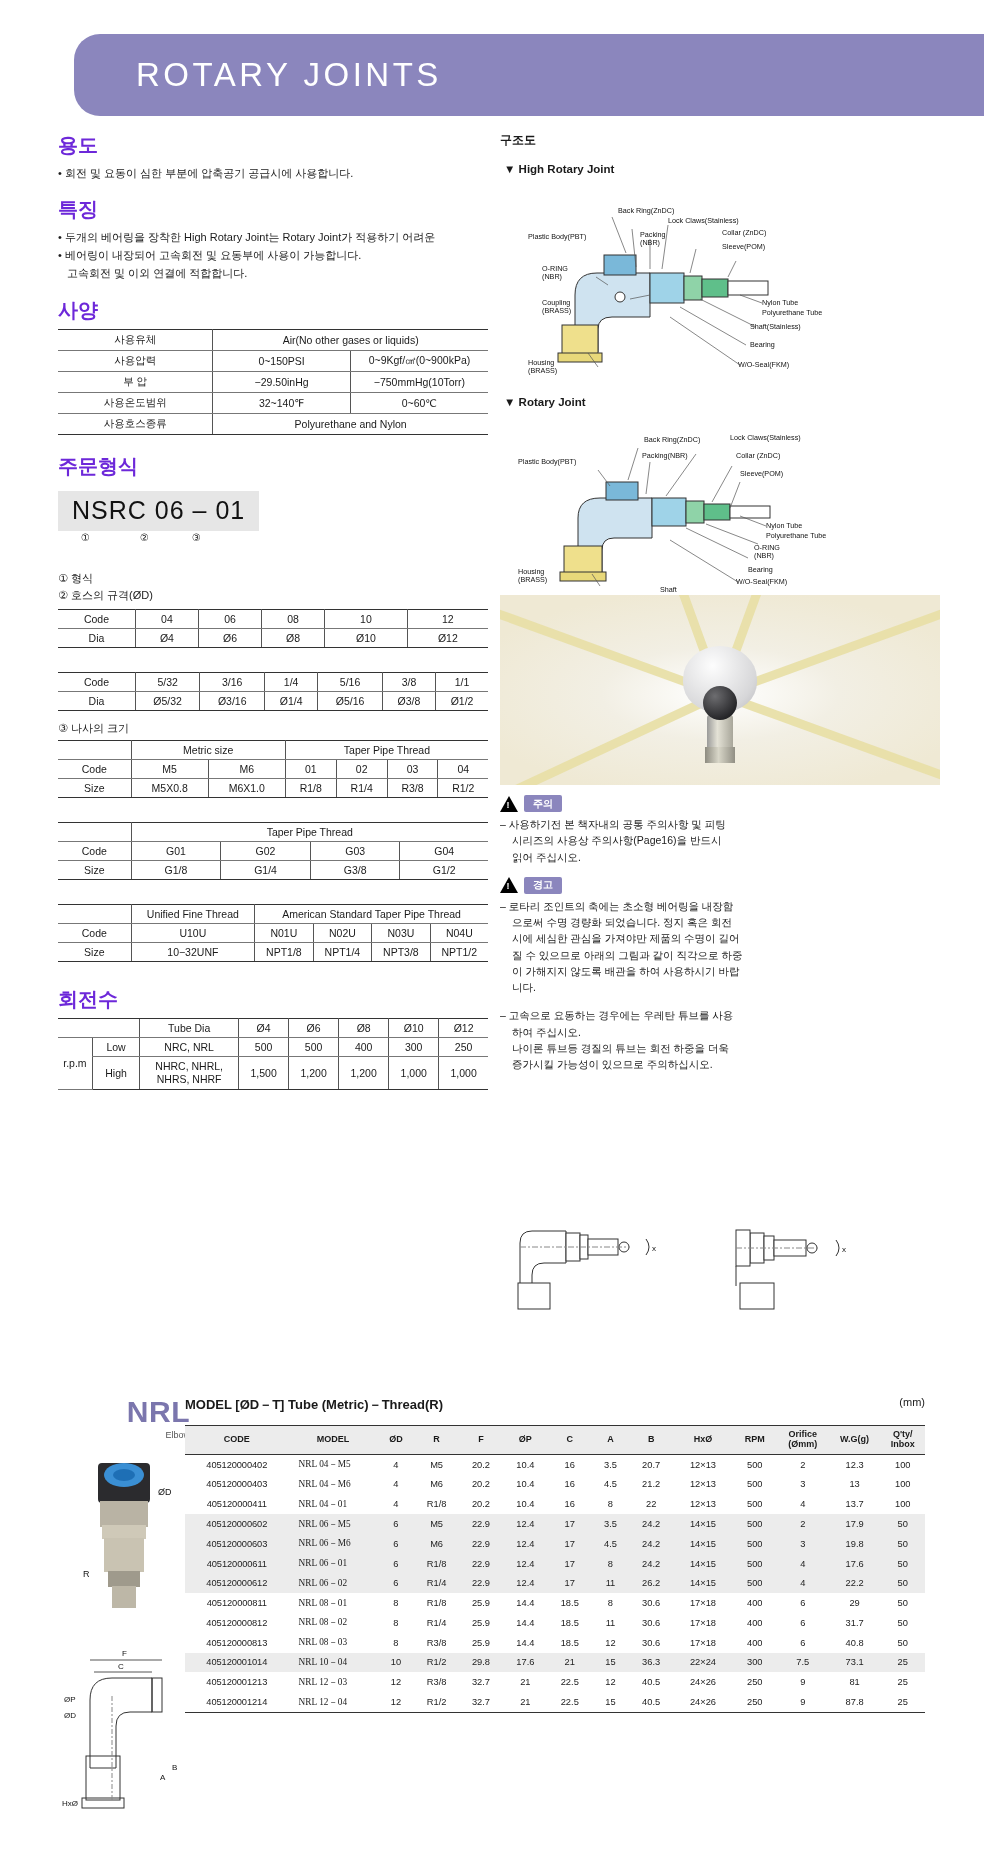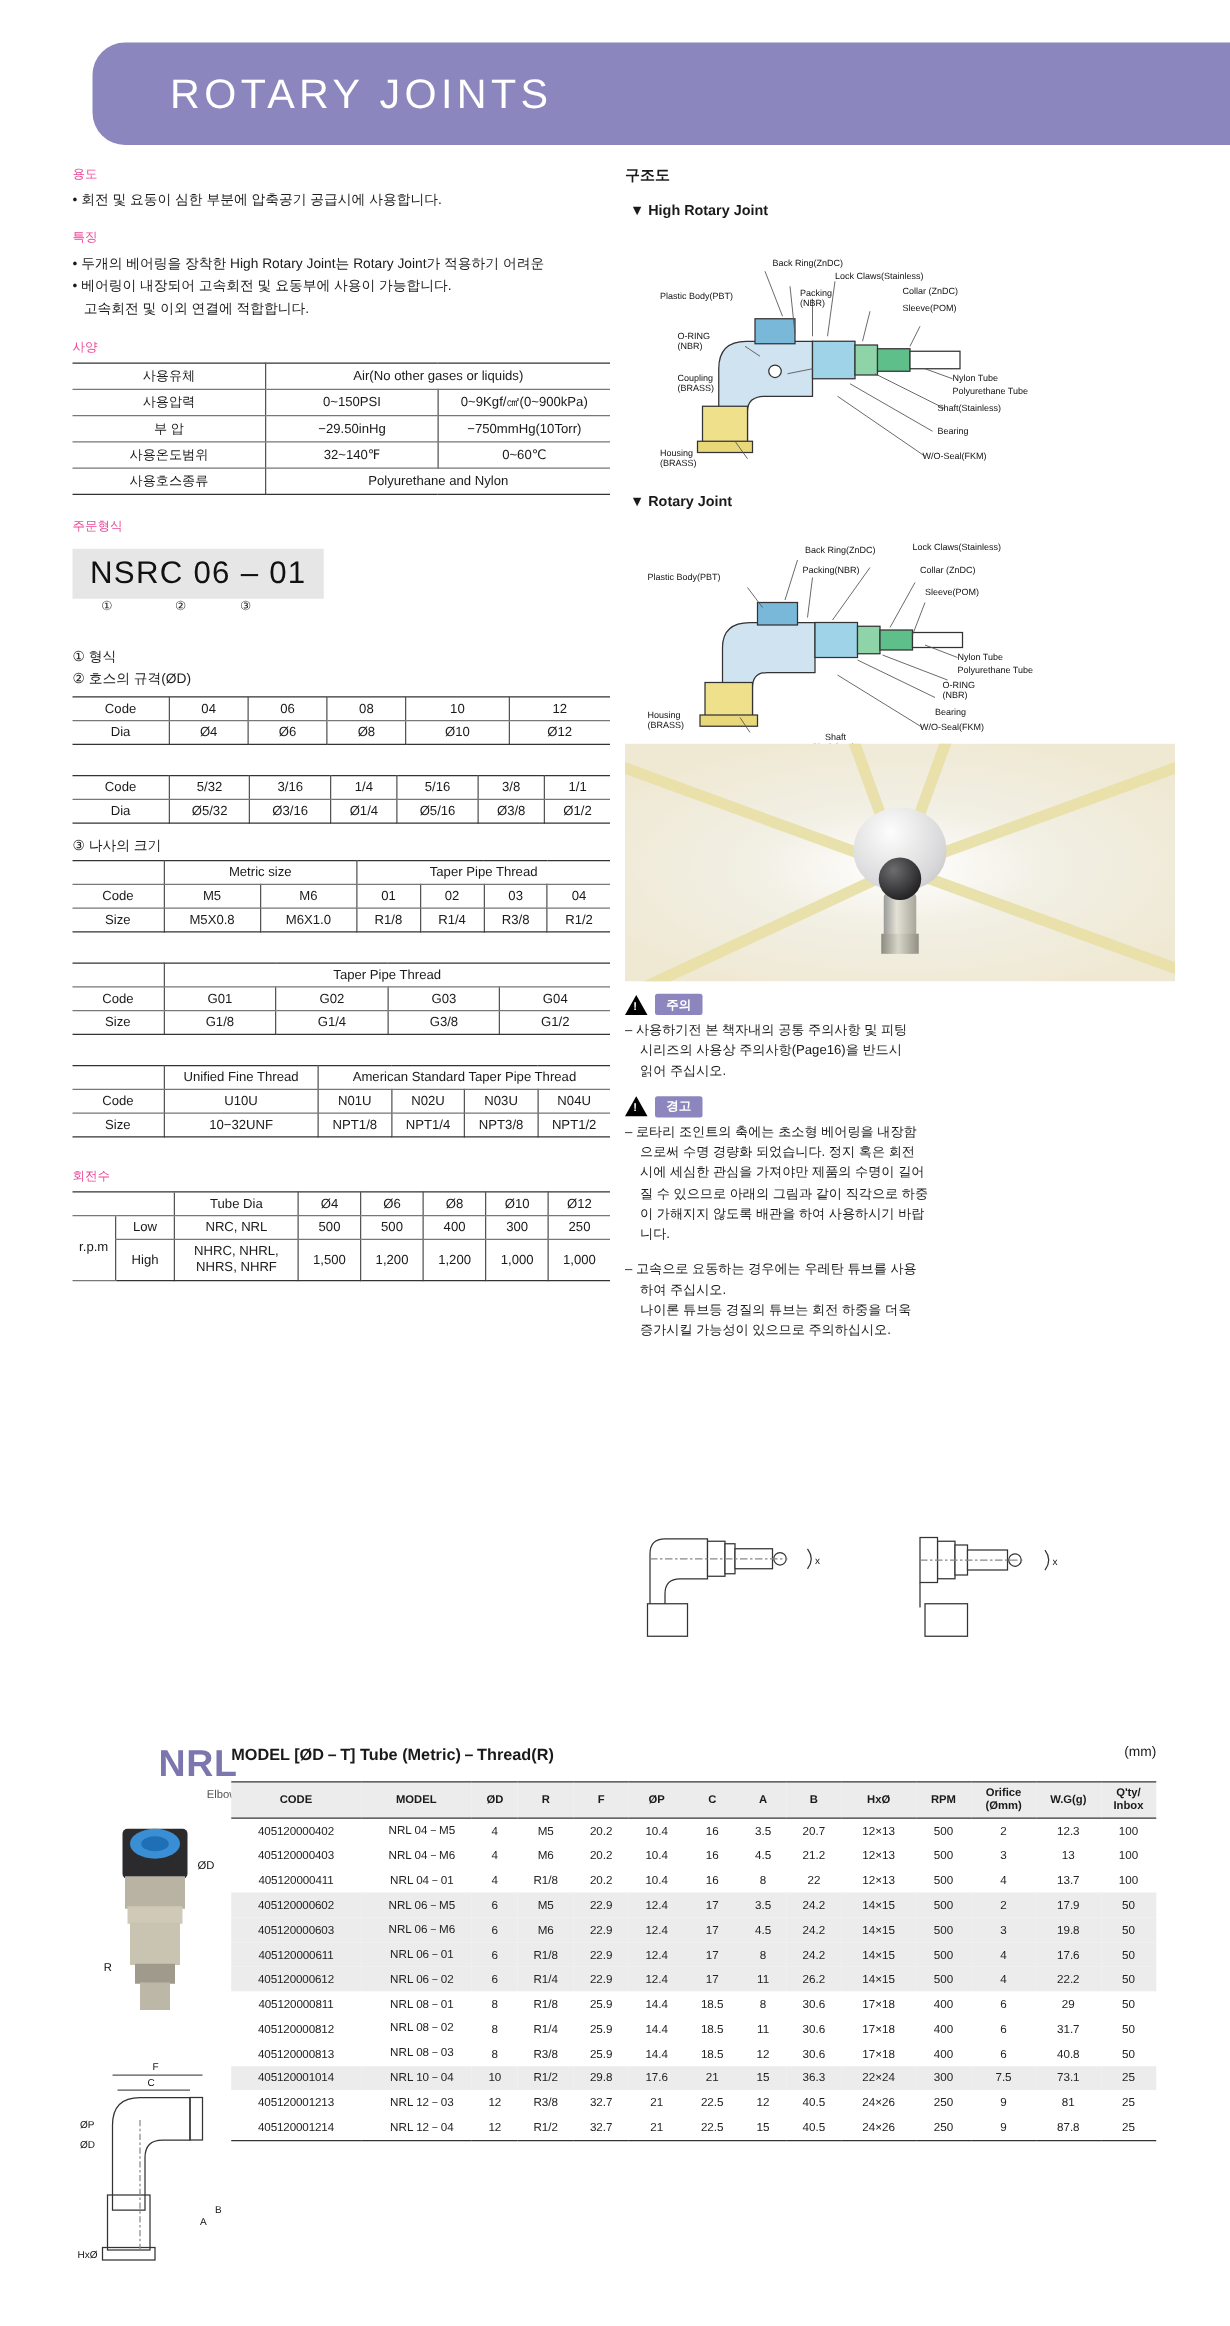--- a/index.html
+++ b/index.html
@@ -21,21 +21,21 @@
   }
   .banner-title {
     position: absolute; left: 62px; top: 50%;
     transform: translateY(-50%);
     font-size: 33px; letter-spacing: 3.5px;
     color: #ffffff; font-weight: 400;
   }
 
   
   .sec-title {
-    font-size: 10px; font-weight: normal; color: #ec4899;
+    font-size: 20px; font-weight: bold; color: #6d28d9;
     margin-bottom: 5px;
   }
   .bullets { font-size: 11px; line-height: 1.65; color: #1a1a1a; }
   .bullets div { white-space: nowrap; }
   .bullets .ind { padding-left: 9px; }
 
   
   .left-col { position: absolute; left: 58px; top: 132px; width: 430px; }
 
   
@@ -156,21 +156,21 @@
     background: #ececec; border-bottom: 1.4px solid #333;
     font-size: 9px; line-height: 1.1;
   }
   table.data thead tr:first-child th { border-top: 1.4px solid #333; }
   table.data td {
     text-align: center; padding: 3.4px 1px; color: #222;
   }
   table.data tr.shade td { background: #ececec; }
   table.data tr.lastrow td { border-bottom: 1.4px solid #333; }
   table.data td.code { letter-spacing: -0.1px; }
-  table.data td.model { text-align: center; padding-left: 10px; }
+  table.data td.model { text-align: left; padding-left: 10px; font-family: Liberation Serif, serif; }
 
   
   .eng-draw { position: absolute; left: 60px; top: 1630px; width: 140px; height: 210px; }
 </style>
 </head>
 <body>
 
 <div class="banner">
   <div class="banner-title">ROTARY JOINTS</div>
 </div>

